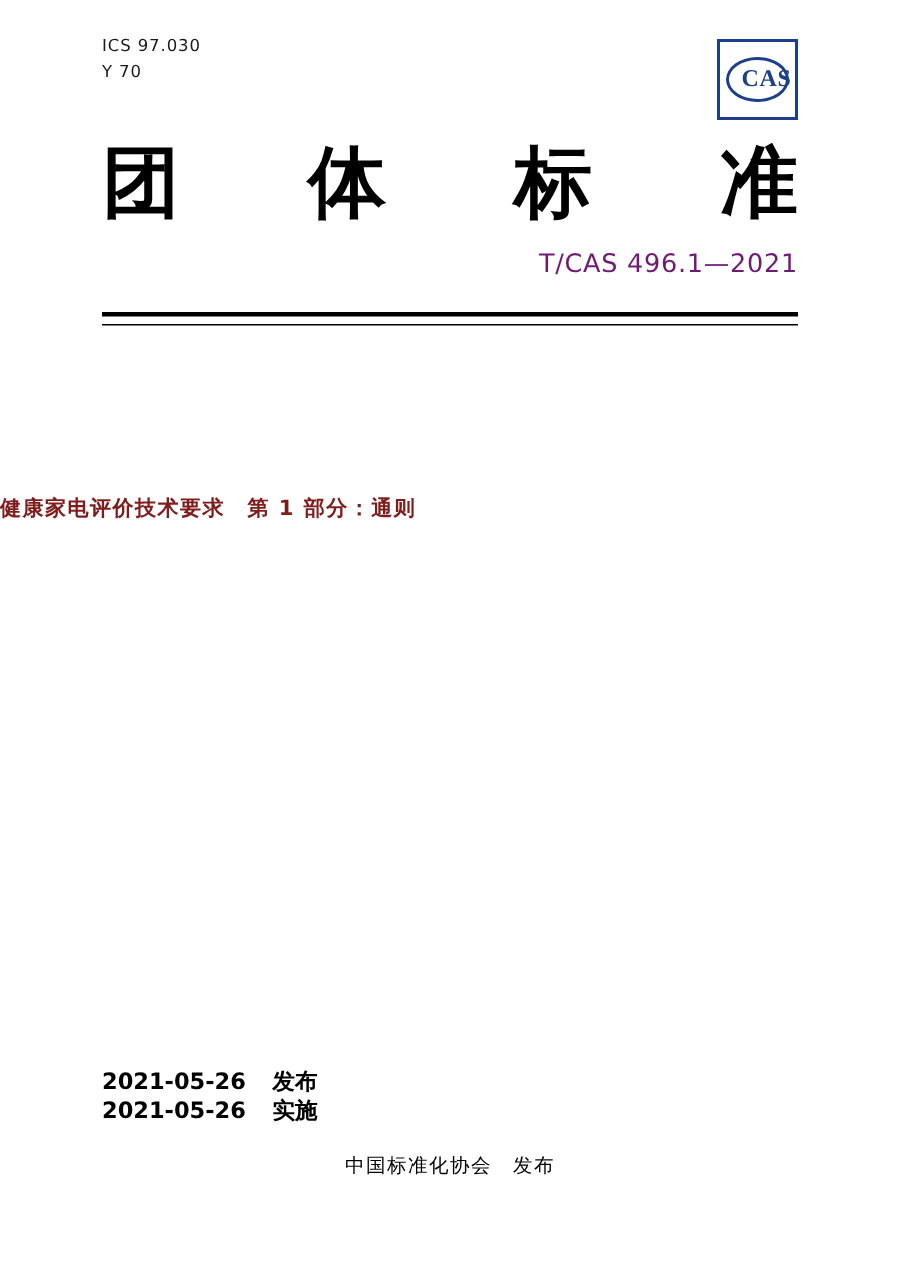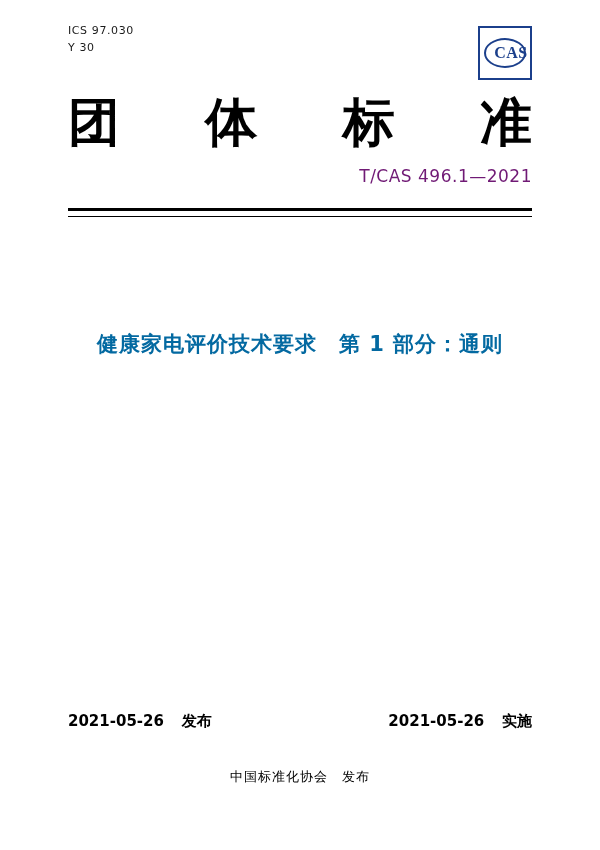--- a/index.html
+++ b/index.html
@@ -107,25 +107,25 @@
     height: 1px;
     background: #000;
   }
 
   
   .doc-title-cn {
     position: absolute;
     left: 0;
     right: 0;
     top: 330px;
-    text-align: center;
+    text-align: left;
     font-family: "DejaVu Sans", "Liberation Sans", sans-serif;
-    font-size: 21px;
-    font-weight: bold;
-    color: #0369a1;
+    font-size: 14px;
+    font-weight: bold;
+    color: #7f1d1d;
     letter-spacing: 1px;
   }
   .doc-title-en {
     position: absolute;
     left: 90px;
     right: 90px;
     top: 370px;
     text-align: center;
     font-family: "Liberation Serif", serif;
     font-size: 15px;
@@ -138,20 +138,21 @@
     position: absolute;
     left: 68px;
     right: 68px;
     top: 712px;
     display: flex;
     justify-content: space-between;
     font-family: "DejaVu Sans", "Liberation Sans", sans-serif;
     font-size: 15px;
     font-weight: bold;
     color: #000;
+    flex-direction: column;
   }
   .footer-dates span.sep { letter-spacing: 2px; }
 
   .publisher {
     position: absolute;
     left: 0;
     right: 0;
     top: 768px;
     text-align: center;
     font-family: Liberation Sans, sans-serif;
@@ -160,21 +161,21 @@
     letter-spacing: 1px;
   }
 </style>
 </head>
 <body>
 
 <div class="page">
 
   <div class="ics-block">
     <div>ICS 97.030</div>
-    <div>Y 30</div>
+    <div>Y 70</div>
   </div>
 
   <div class="cas-logo">
     <div class="ring">
       <span>CAS</span>
     </div>
   </div>
 
   <div class="big-title">
     <span>团</span>

